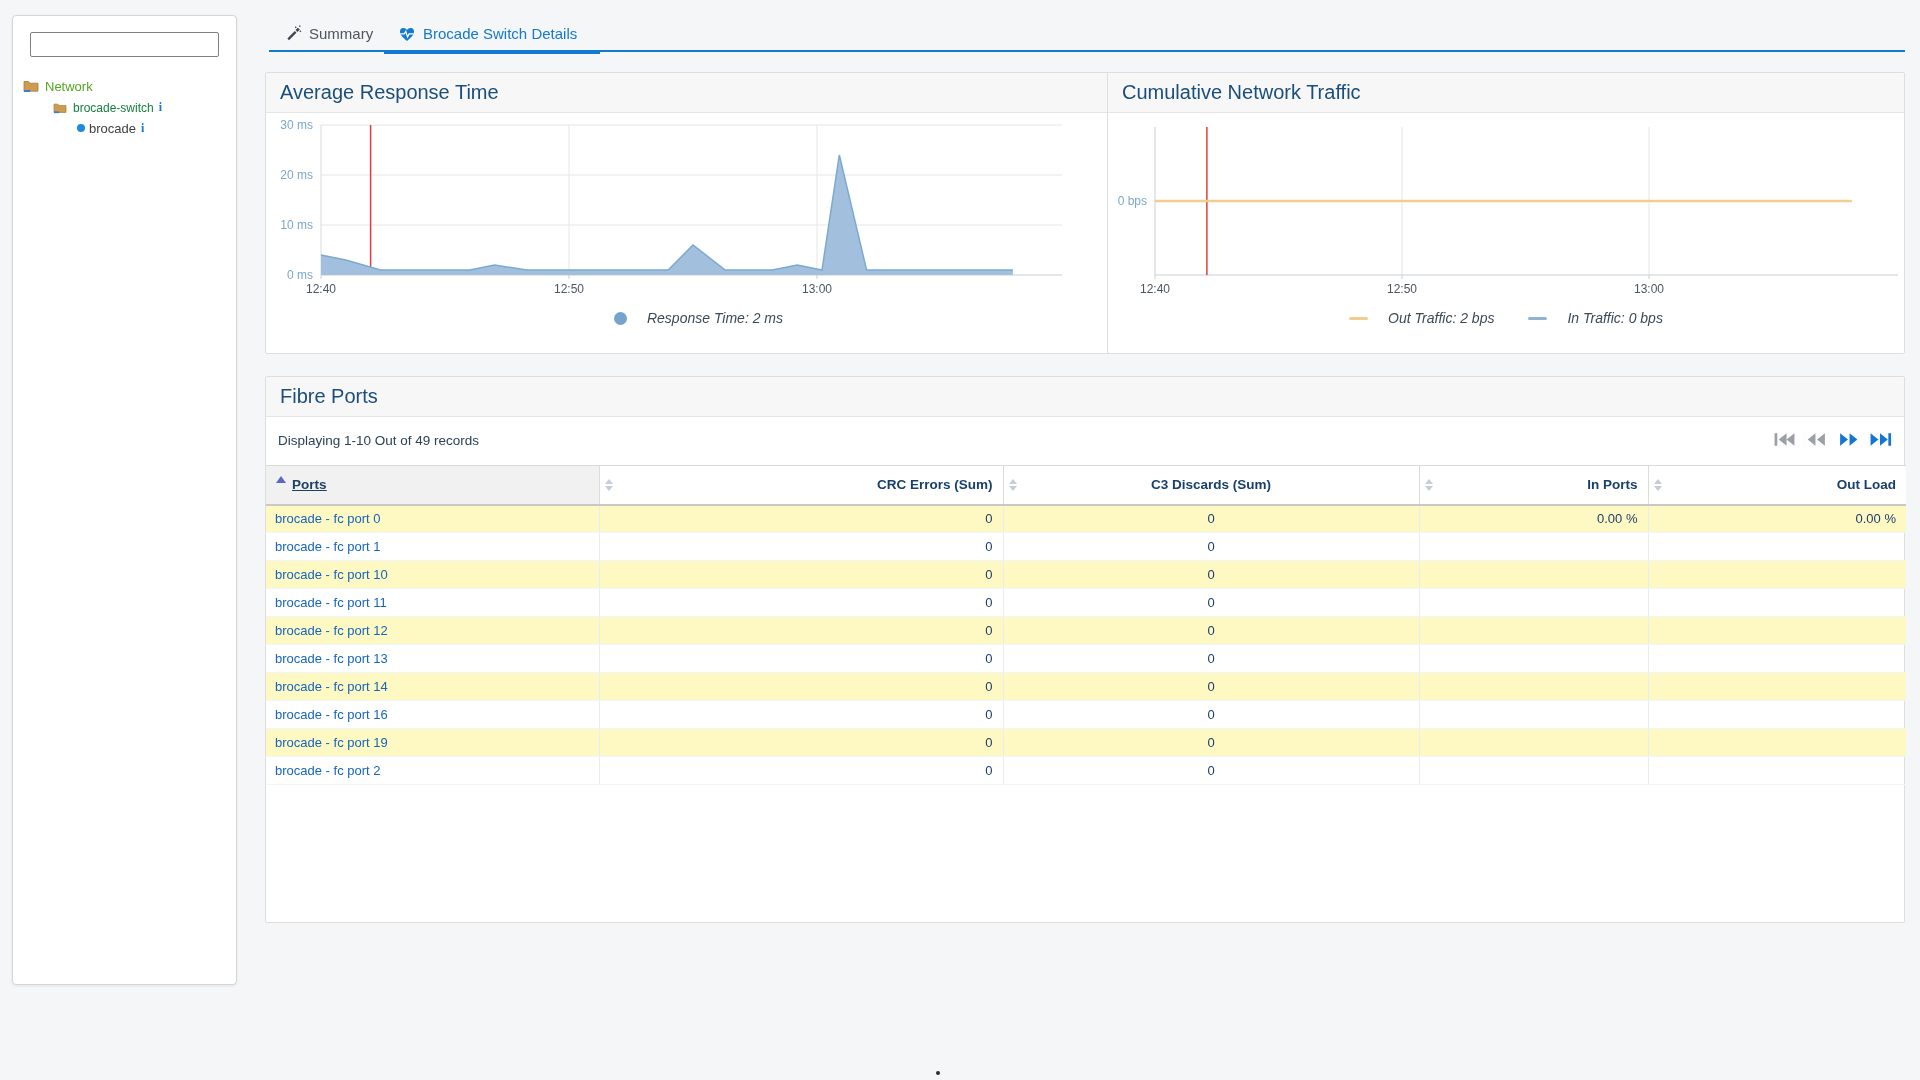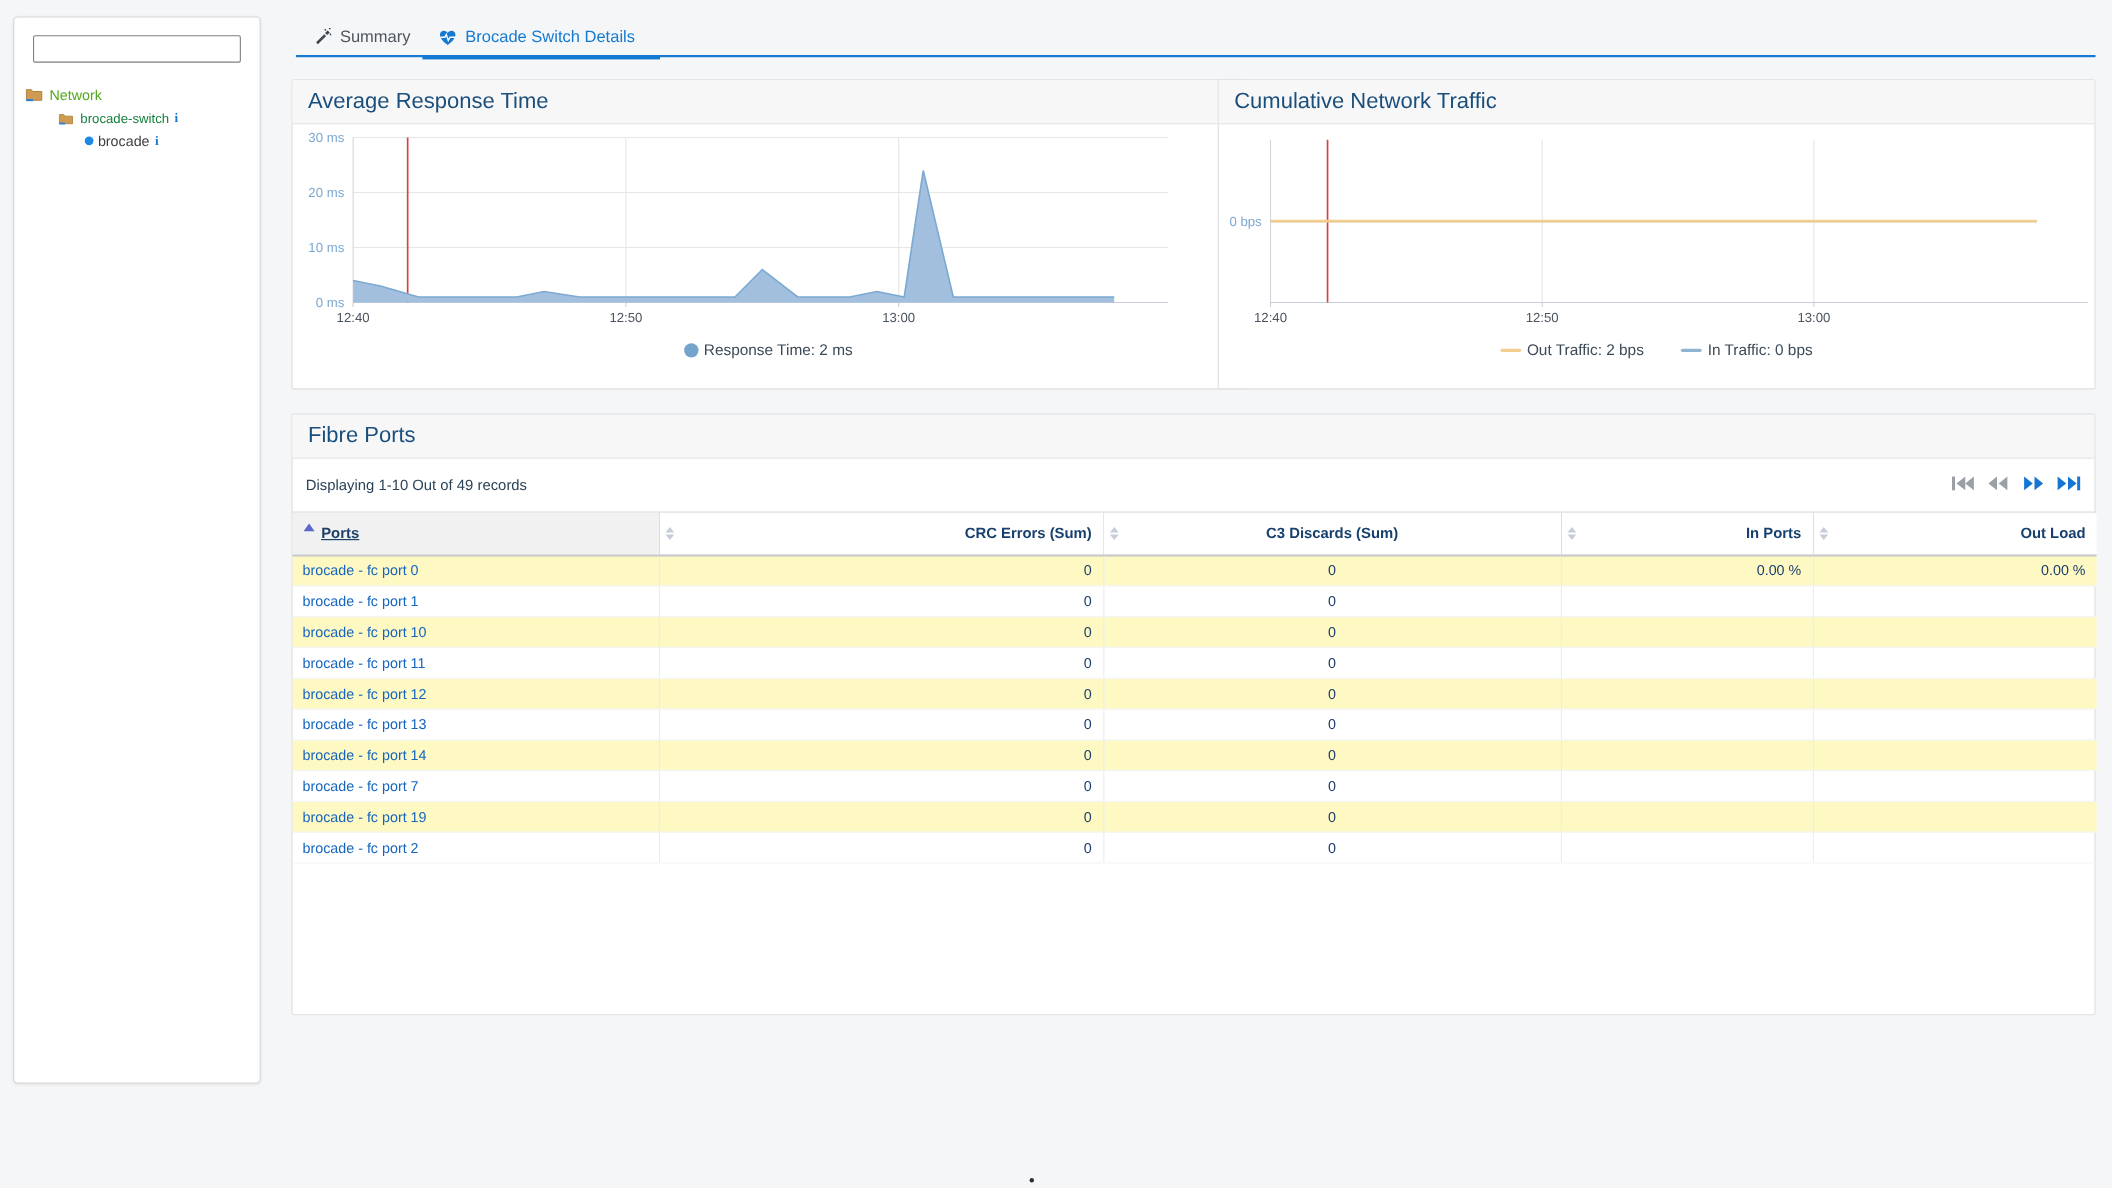--- a/index.html
+++ b/index.html
@@ -43,21 +43,21 @@
   .panel-title { font-size:20px; color:#1a4e7c; }
   #panel-response { left:265px; top:72px; width:867px; height:282px; }
   #panel-traffic  { left:1107px; top:72px; width:798px; height:282px; }
   #panel-fibre    { left:265px; top:376px; width:1640px; height:547px; }
   .chart-body { position:relative; width:100%; height:241px; }
   .chart-body svg { position:absolute; left:0; top:0; }
   .xlab { font:12px "Liberation Sans",sans-serif; fill:#4c5560; }
   .ylab { font:12px "Liberation Sans",sans-serif; fill:#7ba7cf; }
   .legend { position:absolute; left:0; top:192px; width:100%; height:26px;
             display:flex; align-items:center; justify-content:center; gap:34px; }
-  .legend-item { display:flex; align-items:center; gap:5px; font-size:14px; color:#3c4a57; }
+  .legend-item { display:flex; align-items:center; gap:20px; font-size:14px; color:#3c4a57;font-style:italic; }
   .marker-circle { width:13px; height:13px; border-radius:50%; }
   .marker-dash { width:19px; height:3px; border-radius:2px; }
 
   
   .fibre-toolbar { position:relative; height:48px; }
   .records-status { position:absolute; left:12px; top:16px; font-size:13.5px; color:#2c4257; }
   .pager { position:absolute; right:10px; top:12px; display:flex; gap:5px; }
   .pager button { width:27px; height:22px; border:none; background:transparent; cursor:pointer;
                   padding:2px; }
   .ports-table { width:100%; border-collapse:collapse; table-layout:fixed; }
@@ -325,21 +325,21 @@
             <td class="ar"></td>
           </tr>
           <tr class="stripe">
             <td class="al"><a class="port-link">brocade - fc port 14</a></td>
             <td class="ar">0</td>
             <td class="ac">0</td>
             <td class="ar"></td>
             <td class="ar"></td>
           </tr>
           <tr>
-            <td class="al"><a class="port-link">brocade - fc port 7</a></td>
+            <td class="al"><a class="port-link">brocade - fc port 16</a></td>
             <td class="ar">0</td>
             <td class="ac">0</td>
             <td class="ar"></td>
             <td class="ar"></td>
           </tr>
           <tr class="stripe">
             <td class="al"><a class="port-link">brocade - fc port 19</a></td>
             <td class="ar">0</td>
             <td class="ac">0</td>
             <td class="ar"></td>

